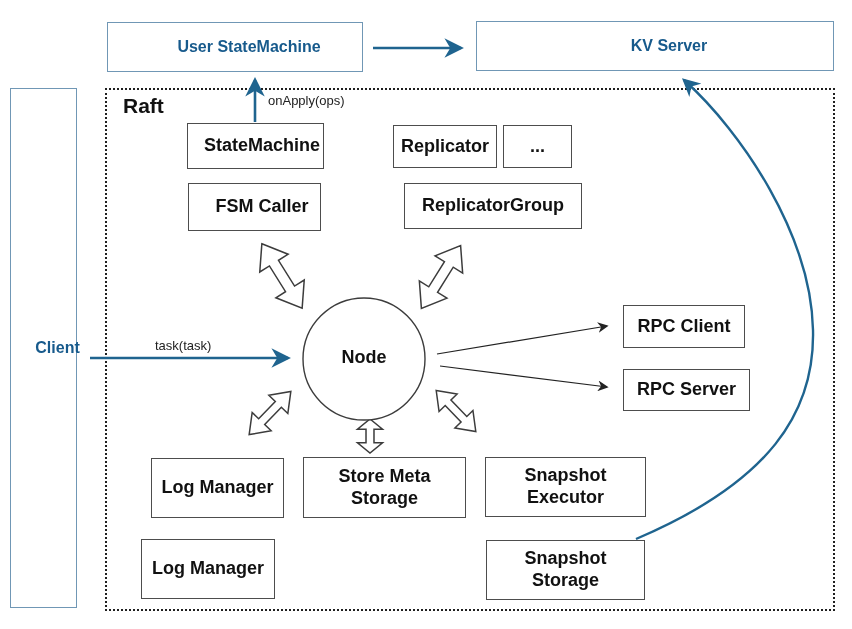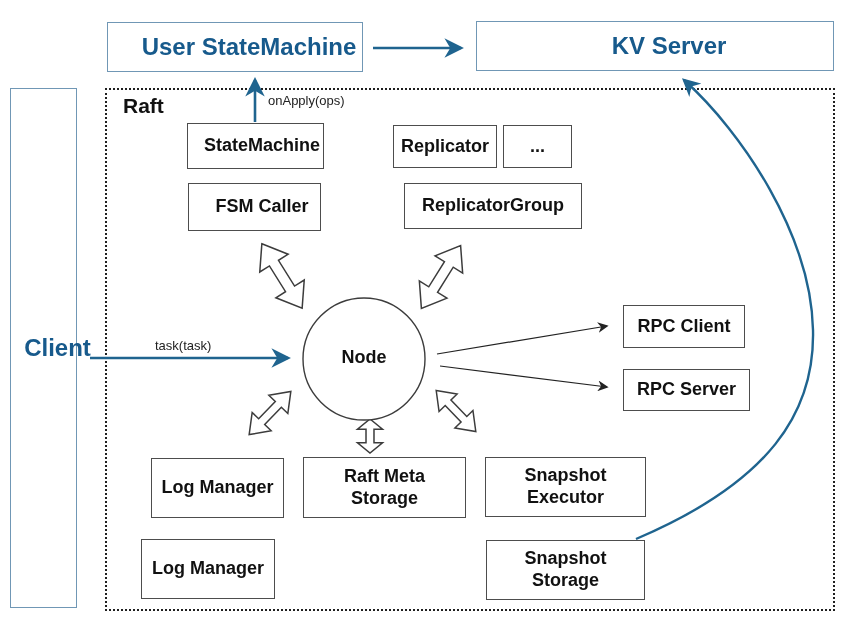--- a/index.html
+++ b/index.html
@@ -23,21 +23,21 @@
   }
   .box{
     position:absolute;
     display:flex;align-items:center;justify-content:center;
     text-align:center;
     background:#ffffff;
   }
   .bluebox{
     border:1.5px solid var(--blue-border);
     color:var(--blue-text);
-    font-size:24px;font-weight:bold;padding-left:28px;
+    font-size:16px;font-weight:bold;padding-left:28px;
   }
   .graybox{
     border:1.4px solid var(--box-border);
     color:#111111;
     font-size:18px;font-weight:bold;
     z-index:3;
   }
   .graybox .lbl{white-space:pre-line;line-height:1.22;}
   .dashedbox{
     position:absolute;
@@ -159,21 +159,21 @@
 
   <div class="box graybox" style="left:623px;top:369px;width:127px;height:42px;">
     <span class="lbl">RPC Server</span>
   </div>
 
   <div class="box graybox" style="left:151px;top:458px;width:133px;height:60px;">
     <span class="lbl">Log Manager</span>
   </div>
 
   <div class="box graybox" style="left:303px;top:457px;width:163px;height:61px;">
-    <span class="lbl">Raft Meta
+    <span class="lbl">Store Meta
 Storage</span>
   </div>
 
   <div class="box graybox" style="left:485px;top:457px;width:161px;height:60px;">
     <span class="lbl">Snapshot
 Executor</span>
   </div>
 
   <div class="box graybox" style="left:141px;top:539px;width:134px;height:60px;">
     <span class="lbl">Log Manager</span>

